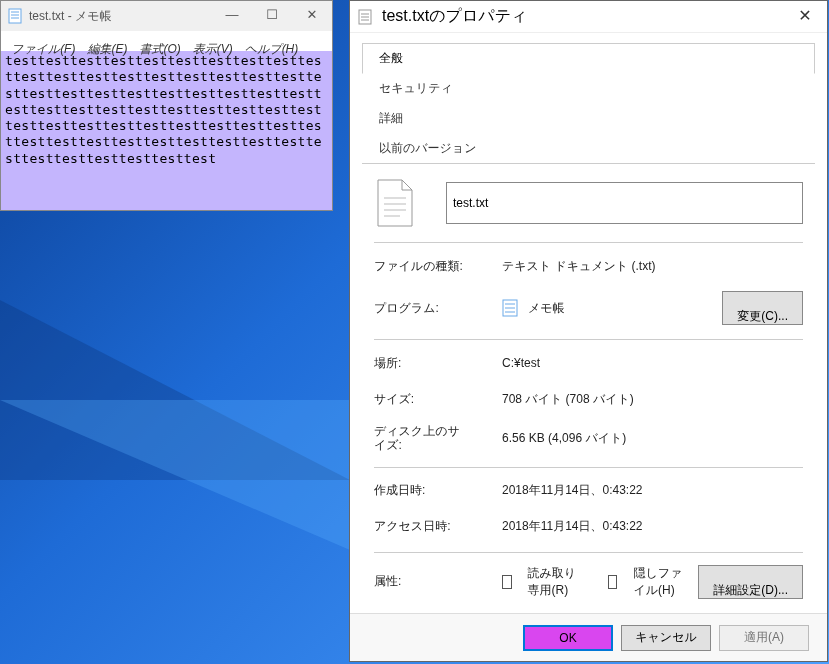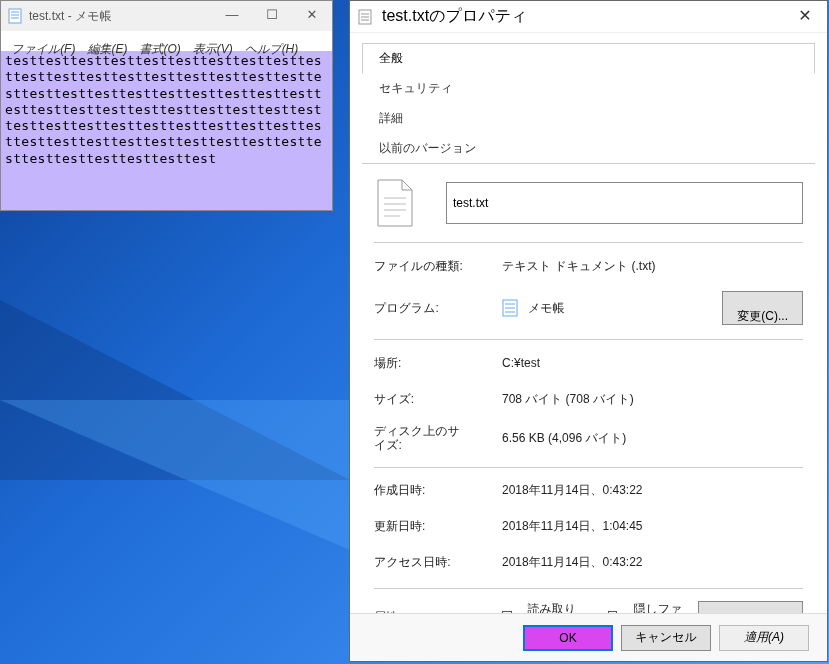--- a/index.html
+++ b/index.html
@@ -42,21 +42,21 @@
 .value { flex: 1; color: #222; margin-left: 36px; }
 .prog-row .prog-icon { width: 18px; height: 18px; margin-right: 8px; }
 .change-btn, .adv-btn { height: 28px; padding: 16px 14px; border: 1px solid #888; background: #e1e1e1; font-size: 12px; cursor: pointer; }
 .attrs { display: flex; align-items: center; gap: 16px; }
 .checkbox { width: 14px; height: 14px; border: 1px solid #555; display: inline-block; }
 .attr-label { margin-right: 8px; }
 
 .footer { position: absolute; bottom: 0; right: 0; left: 0; height: 48px; display: flex; justify-content: flex-end; align-items: center; gap: 8px; padding-right: 18px; border-top: 1px solid #ddd; background: #f8f8f8; }
 .footer button { width: 90px; height: 26px; border: 1px solid #888; background: #e1e1e1; font-size: 12px; cursor: pointer; }
 .footer button.primary { border: 2px solid #0078d7; background: #d946ef; }
-.footer button.disabled { color: #000000; background: #efefef; border-color: #bbb; cursor: default; font-style: italic; }
+.footer button.disabled { color: #737373; background: #efefef; border-color: #bbb; cursor: default; }
 
 svg.doc-icon-svg { display: block; }
 </style>
 </head>
 <body>
 
 <div class="triangle tri1"></div>
 <div class="triangle tri2"></div>
 
 <div class="notepad">
@@ -154,24 +154,20 @@
     <div class="row">
       <div class="label" style="line-height:1.2">ディスク上のサイズ:</div>
       <div class="value">6.56 KB (4,096 バイト)</div>
     </div>
     <hr class="sep">
     <div class="row">
       <div class="label">作成日時:</div>
       <div class="value">2018年11月14日、0:43:22</div>
     </div>
     <div class="row">
-      <div class="label">更新日時:</div>
-      <div class="value">2018年11月14日、1:04:45</div>
-    </div>
-    <div class="row">
       <div class="label">アクセス日時:</div>
       <div class="value">2018年11月14日、0:43:22</div>
     </div>
     <hr class="sep">
     <div class="row">
       <div class="label">属性:</div>
       <div class="attrs value">
         <span class="checkbox"></span>
         <span class="attr-label">読み取り専用(R)</span>
         <span class="checkbox"></span>

